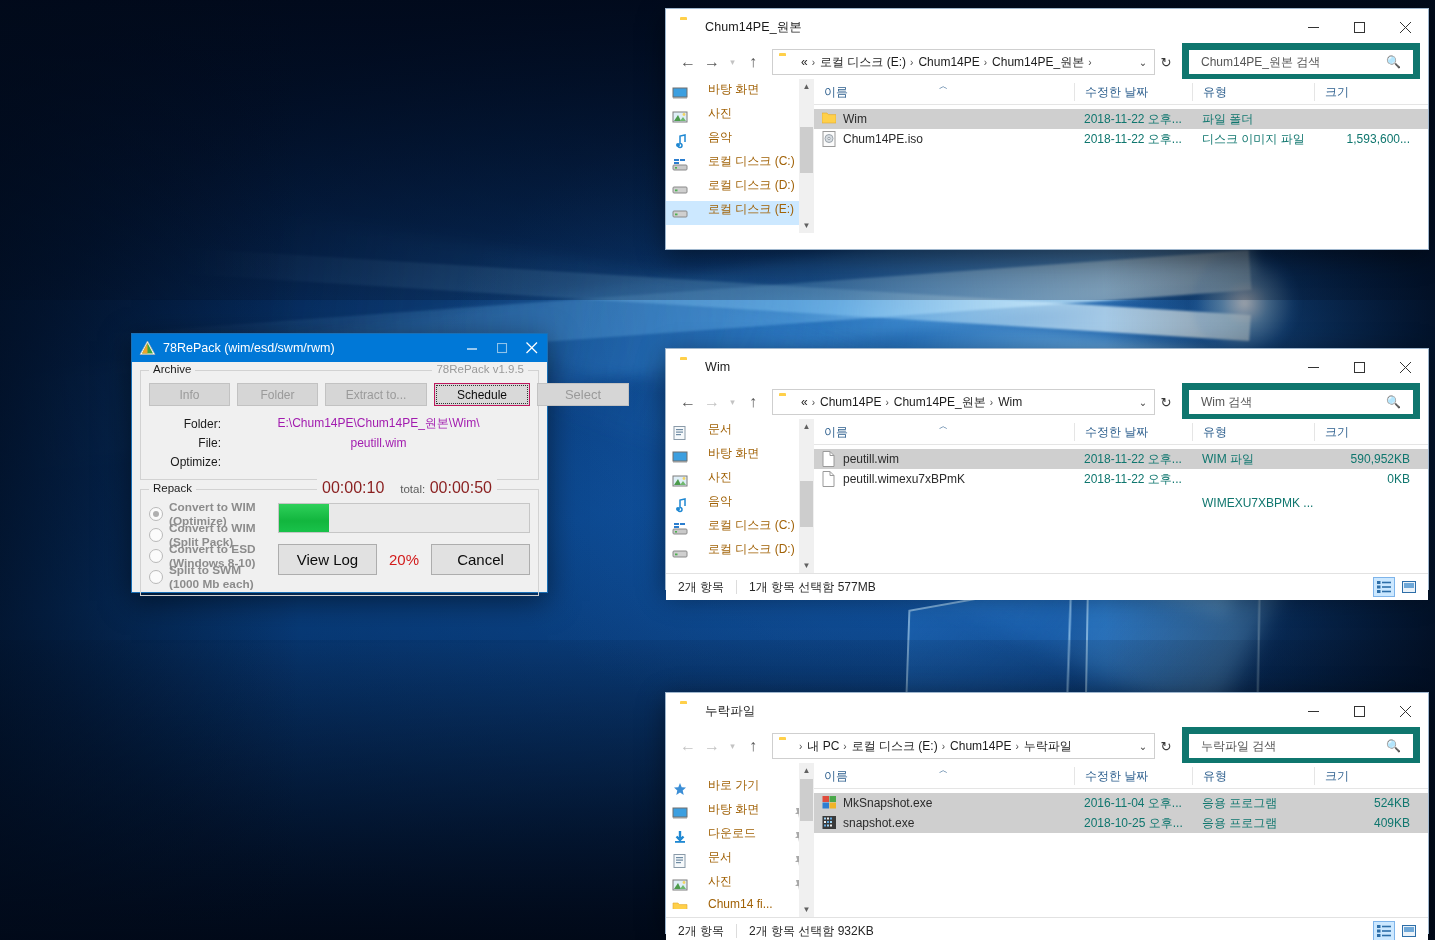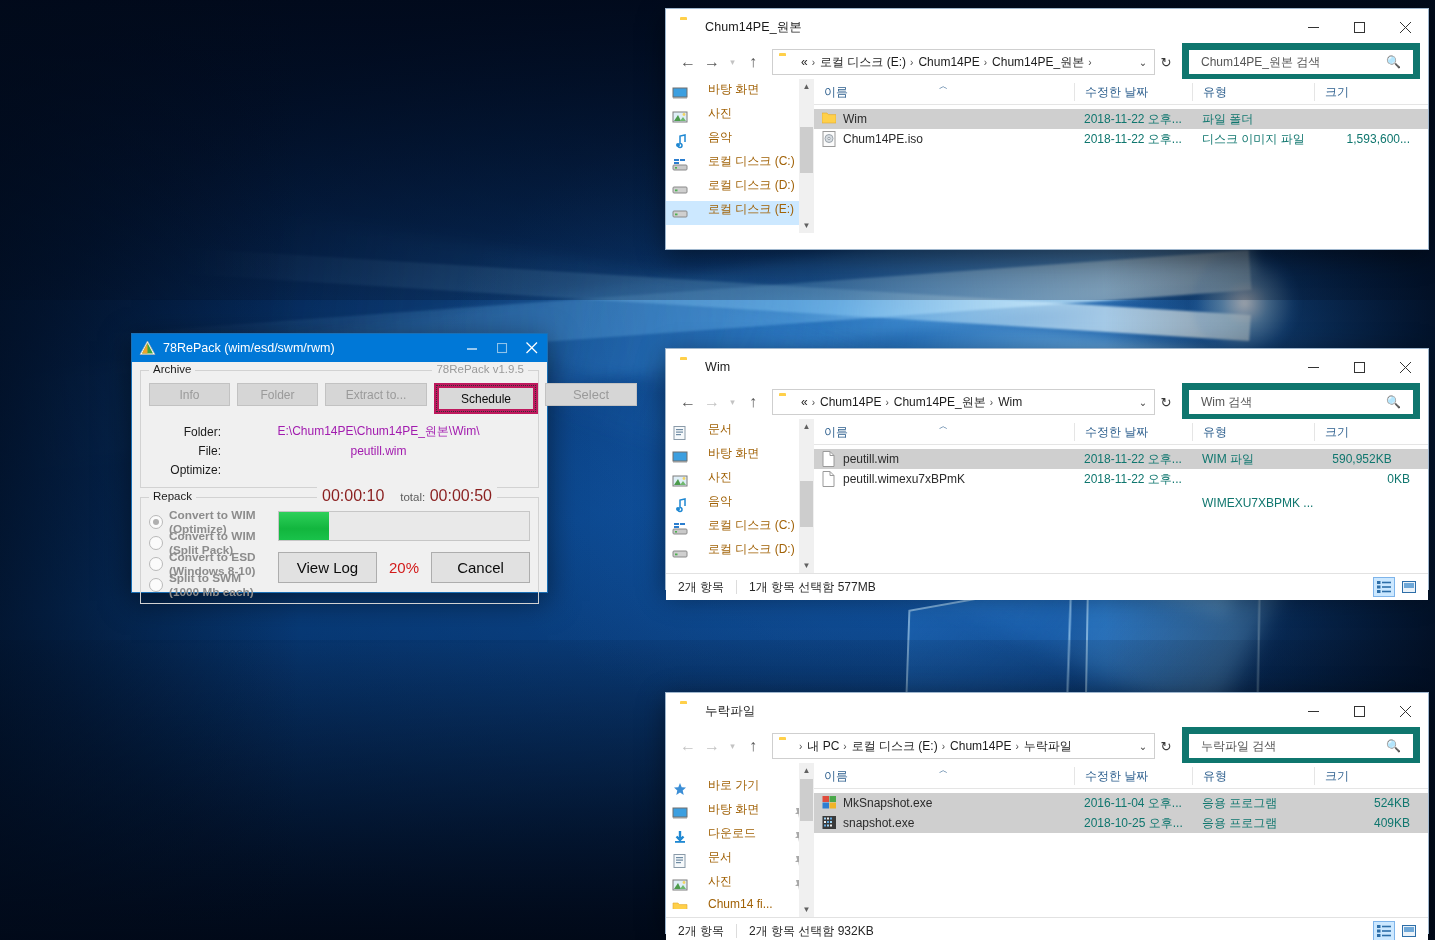--- a/index.html
+++ b/index.html
@@ -130,21 +130,21 @@
   .rp-cap{width:30px;height:28px;display:flex;align-items:center;justify-content:center;}
   .rp-cap svg{display:block;}
   .rp-client{padding:8px 8px 8px 8px;}
   .group{border:1px solid #d2d2d2;position:relative;padding:10px 8px 8px 8px;margin-bottom:9px;}
   .group-label{position:absolute;top:-8px;left:8px;background:#f0f0f0;padding:0 4px;font-size:11.5px;color:#1b1b1b;}
   .group-note{position:absolute;top:-8px;right:10px;background:#f0f0f0;padding:0 4px;font-size:11.5px;color:#9a9a9a;}
   .btnrow{display:flex;gap:7px;margin-bottom:8px;}
   .wbtn{height:21px;min-width:63px;background:#d6d6d6;border:1px solid #c2c2c2;
     font-size:12px;color:#9a9a9a;display:flex;align-items:center;justify-content:center;padding:0 8px;}
   .wbtn.enabled{color:#0c0c0c;background:#d9d9d9;}
-  .wbtn.focus{border:5px solid #be185d;outline:1px dotted #333;outline-offset:-3px;}
+  .wbtn.focus{border:1px solid #be185d;outline:1px dotted #333;outline-offset:-3px;}
   .kv{display:flex;align-items:center;height:19px;font-size:12px;}
   .kv .k{width:72px;text-align:right;color:#1b1b1b;padding-right:6px;}
   .kv .v{flex:1;text-align:center;color:#a21caf;font-family:"Liberation Sans",sans-serif;}
   .timers{position:absolute;top:-11px;left:176px;background:#f0f0f0;padding:0 5px;display:flex;align-items:baseline;gap:16px;}
   .t-el{font-size:16px;color:#8a1f1f;}
   .t-lbl{font-size:11.5px;color:#5c5c5c;}
   .t-tot{font-size:16px;color:#8a1f1f;}
   .radios{width:178px;font-weight:bold;}
   .radio{display:flex;align-items:center;height:21px;font-size:11.8px;color:#8c8c8c;gap:6px;}
   .rdot{width:12px;height:12px;border-radius:50%;border:1px solid #b9b9b9;background:#fbfbfb;position:relative;flex:0 0 12px;}
@@ -438,21 +438,21 @@
       <div class="row sel" style="margin-top:4px;">
         <div class="cell name" style="width:260px;">
           <span class="fileico"><svg width="13" height="16">
                 <path d="M1 0.5h7l4 4v11H1z" fill="#fff" stroke="#9a9a9a"></path>
                 <path d="M8 0.5v4h4" fill="none" stroke="#9a9a9a"></path>
               </svg></span>
           <span>peutill.wim</span>
         </div>
         <div class="cell muted" style="width:118px;">2018-11-22 오후...</div>
         <div class="cell muted" style="width:122px;">WIM 파일</div>
-        <div class="cell right muted" style="width:110px;text-align:center;">590,952KB</div>
+        <div class="cell right muted" style="width:110px;">590,952KB</div>
       </div>
       <div class="row">
         <div class="cell name" style="width:260px;">
           <span class="fileico"><svg width="13" height="16">
                 <path d="M1 0.5h7l4 4v11H1z" fill="#fff" stroke="#9a9a9a"></path>
                 <path d="M8 0.5v4h4" fill="none" stroke="#9a9a9a"></path>
               </svg></span>
           <span>peutill.wimexu7xBPmK</span>
         </div>
         <div class="cell muted" style="width:118px;">2018-11-22 오후...</div>

